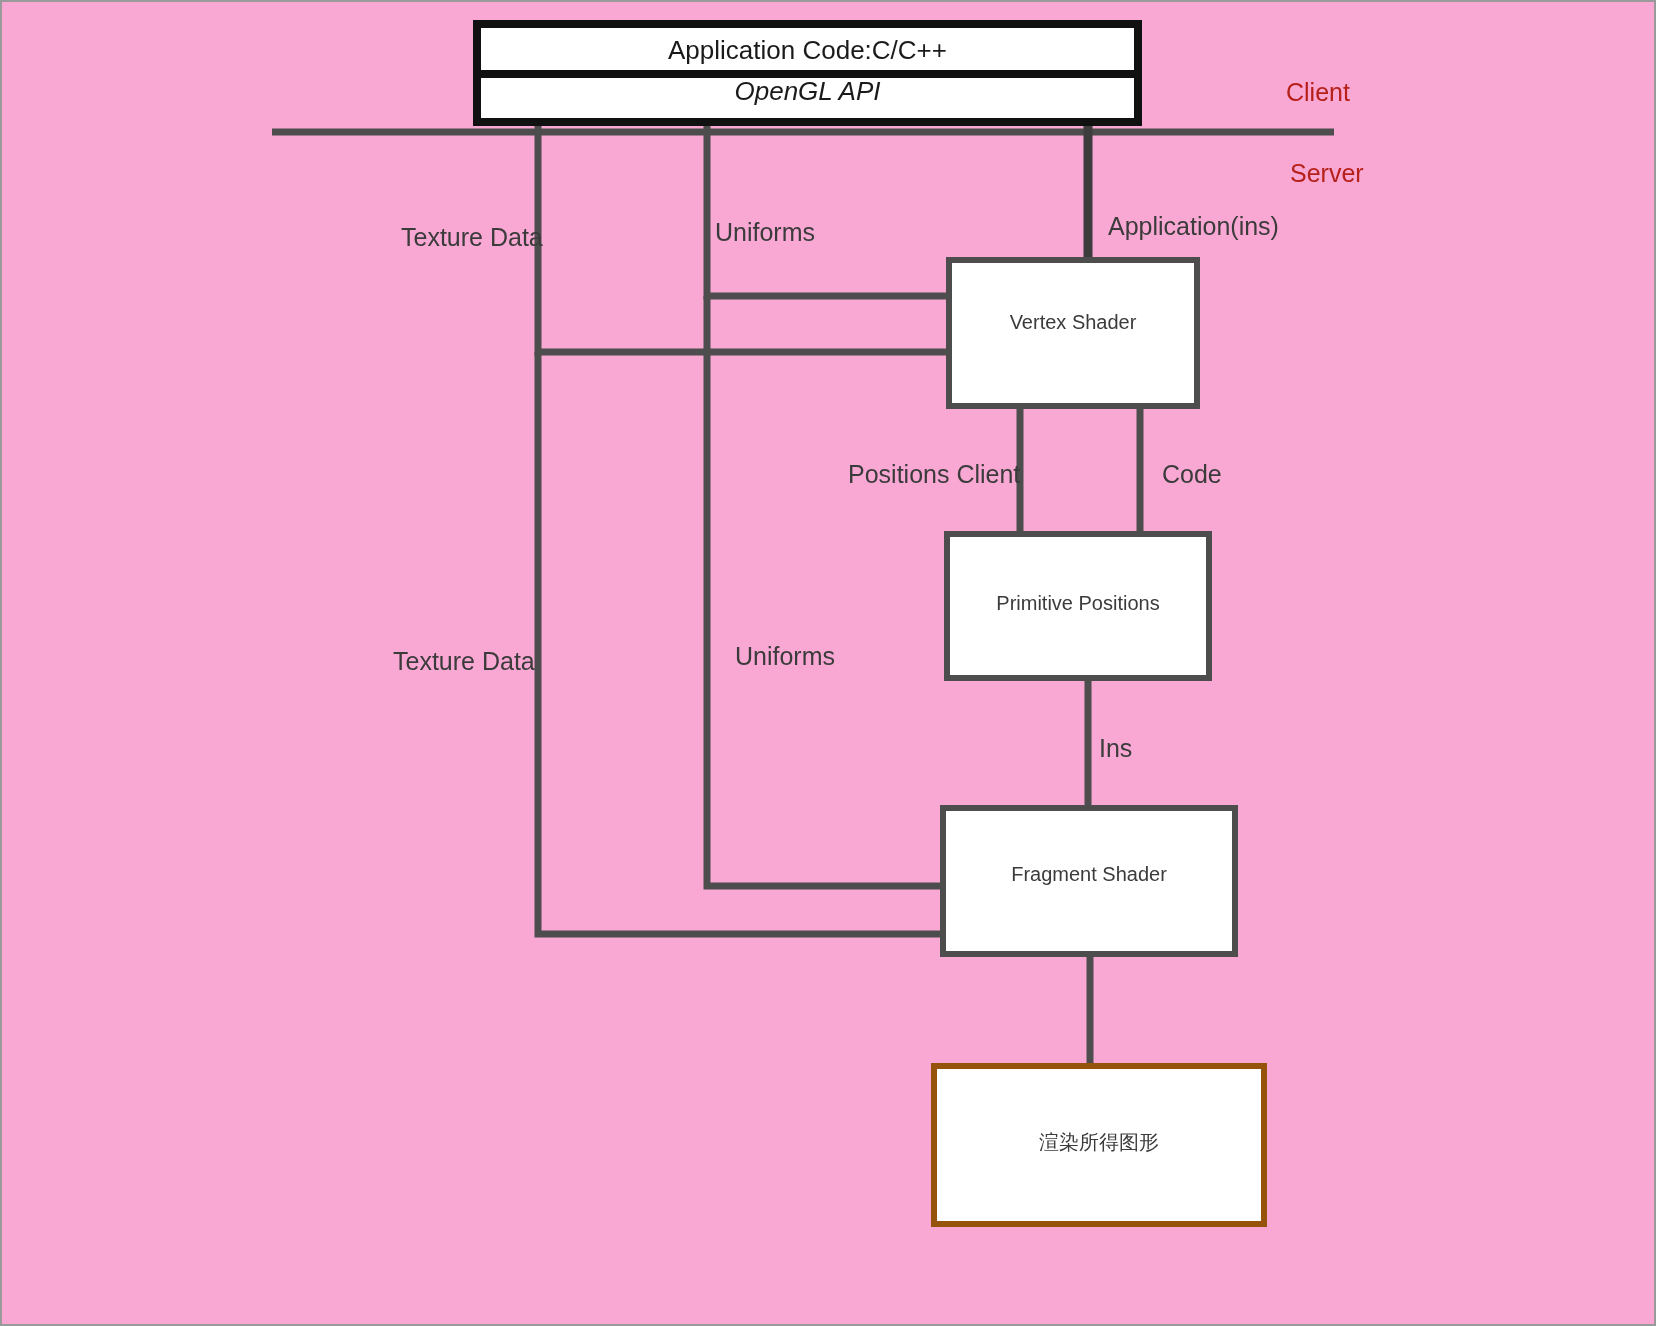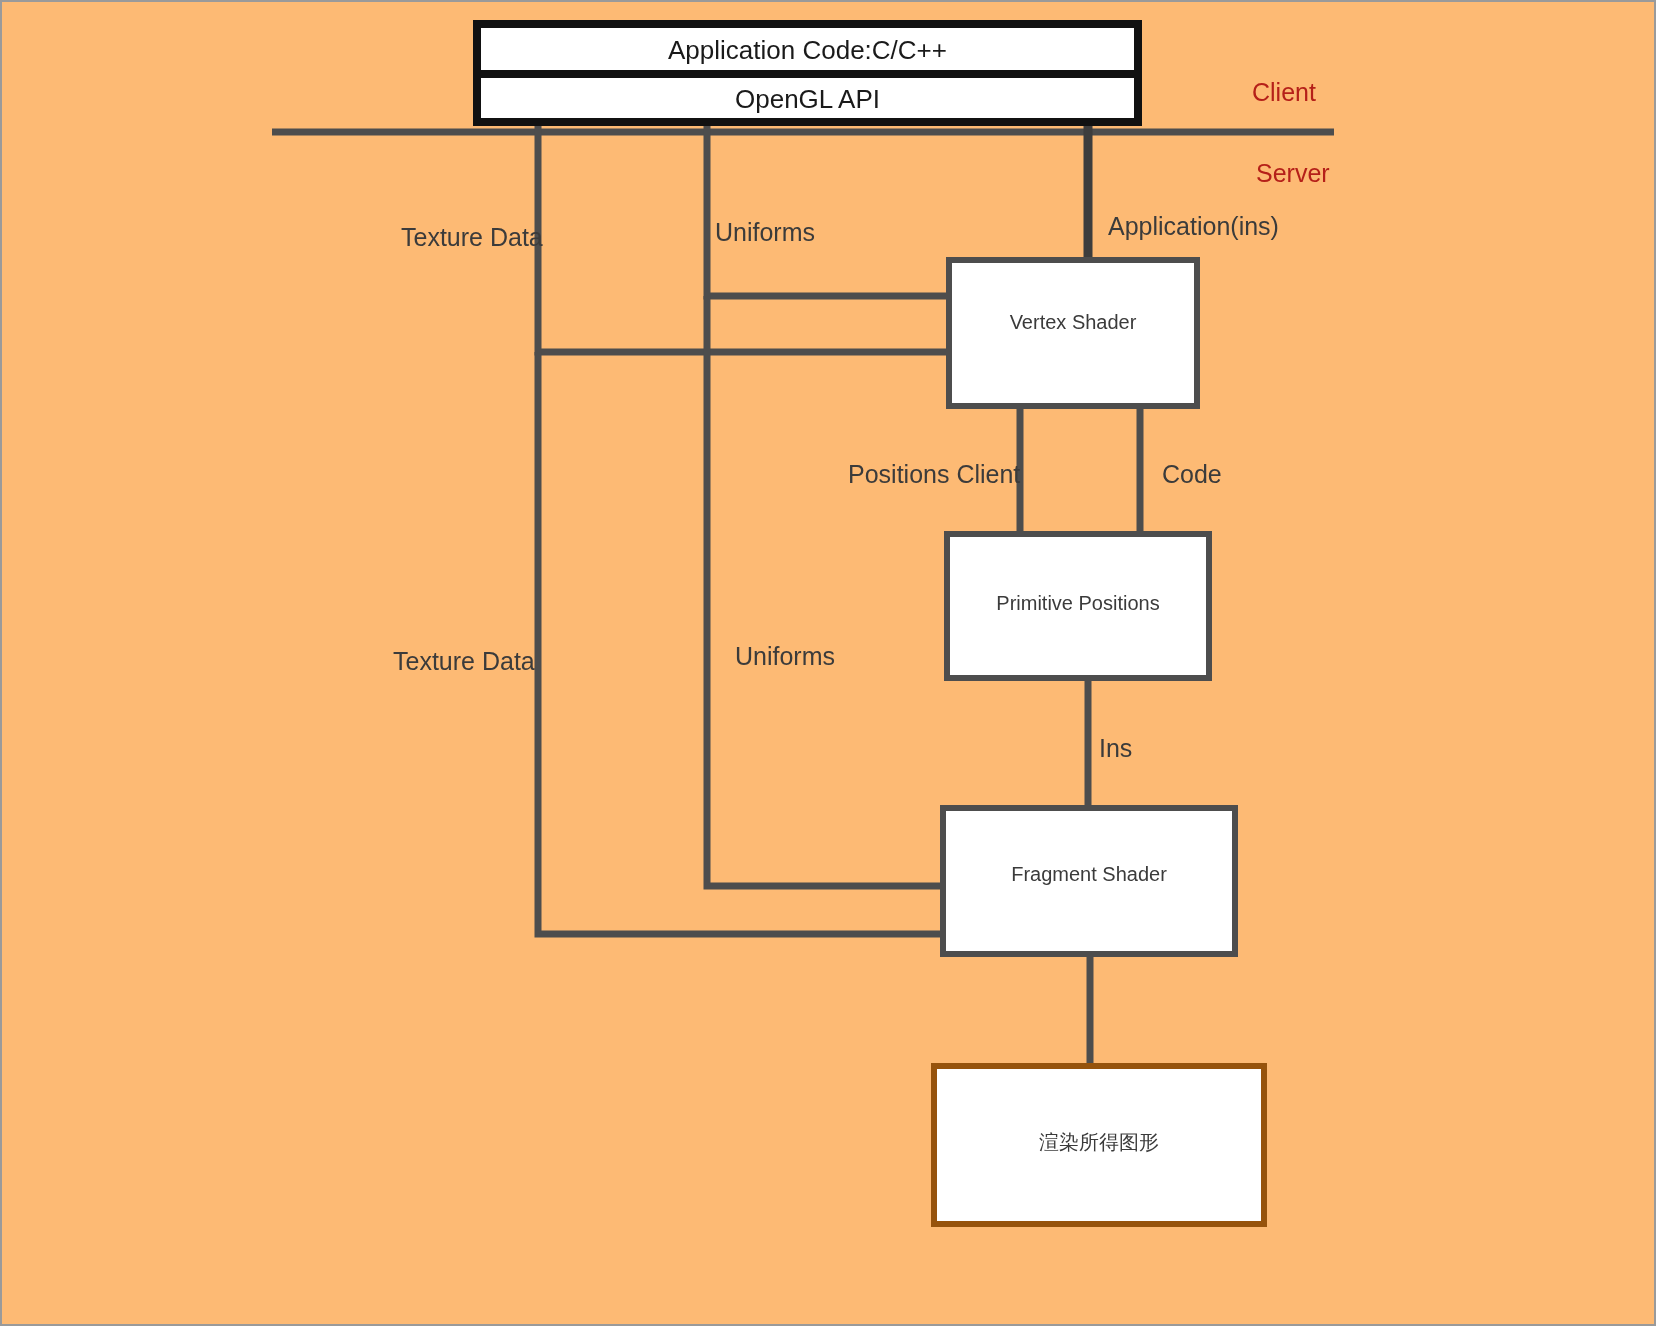--- a/index.html
+++ b/index.html
@@ -7,21 +7,21 @@
     padding: 0;
     background: #ffffff;
   }
   body {
     font-family: "Liberation Sans", "DejaVu Sans", sans-serif;
   }
   #page {
     position: relative;
     width: 1656px;
     height: 1326px;
-    background: #fdba74;
+    background: #f9a8d4;
     border: 2px solid #9a9a9a;
     box-sizing: border-box;
     overflow: hidden;
   }
   #diagram-svg {
     position: absolute;
     left: 0;
     top: 0;
     width: 1656px;
     height: 1326px;
@@ -29,20 +29,21 @@
   .lbl {
     position: absolute;
     white-space: nowrap;
     color: #3b3b3b;
     font-size: 25px;
     line-height: 1;
   }
   .lbl-red {
     color: #b52019;
     font-size: 25px;
+    margin-left: 34px;
   }
   .boxtext {
     position: absolute;
     white-space: nowrap;
     color: #3b3b3b;
     font-size: 20px;
     line-height: 1;
     text-align: center;
   }
   .boxtext-top {
@@ -81,21 +82,21 @@
     <rect x="947" y="258" width="248" height="146" fill="#ffffff" stroke="#4d4d4d" stroke-width="6"></rect>
     <rect x="945" y="532" width="262" height="144" fill="#ffffff" stroke="#4d4d4d" stroke-width="6"></rect>
     <rect x="941" y="806" width="292" height="146" fill="#ffffff" stroke="#4d4d4d" stroke-width="6"></rect>
 
     <rect x="932" y="1064" width="330" height="158" fill="#ffffff" stroke="#96530c" stroke-width="6"></rect>
 
   </svg>
 
   <div class="boxtext boxtext-top" style="left:475px; top:35px; width:661px;">Application Code:C/C++</div>
 
-  <div class="boxtext boxtext-top" style="left:475px; top:84px; width:661px;">OpenGL API</div>
+  <div class="boxtext boxtext-top" style="left:475px; top:76px; width:661px;font-style:italic;">OpenGL API</div>
 
   <div class="lbl lbl-red" style="left:1250px; top:78px;">Client</div>
 
   <div class="lbl lbl-red" style="left:1254px; top:159px;">Server</div>
 
   <div class="lbl" style="left:399px; top:223px;">Texture Data</div>
 
   <div class="lbl" style="left:713px; top:218px;">Uniforms</div>
 
   <div class="lbl" style="left:1106px; top:212px;">Application(ins)</div>

